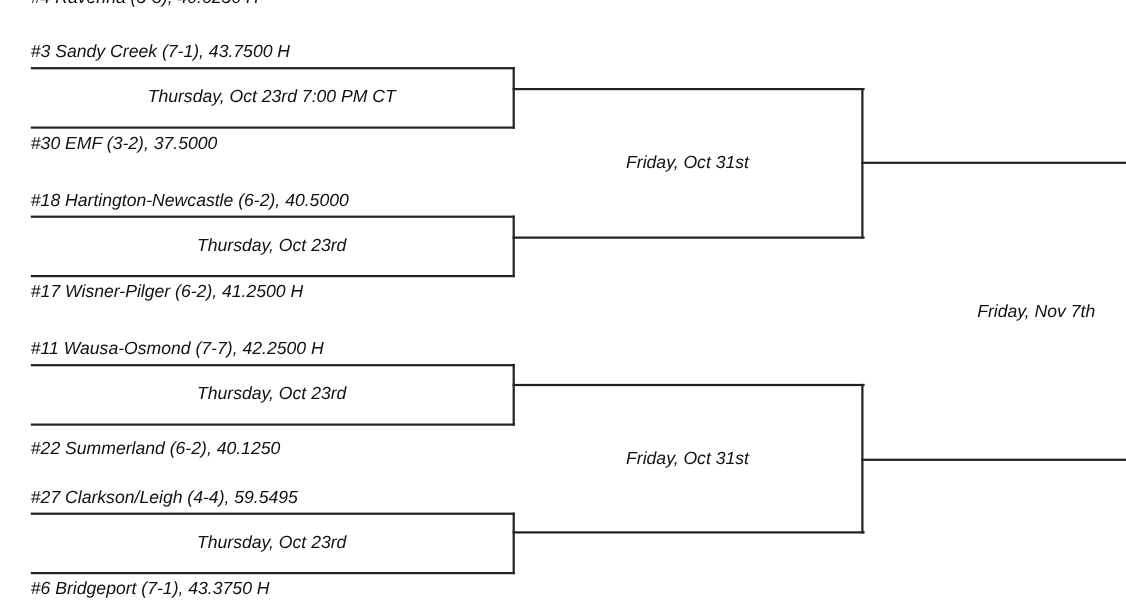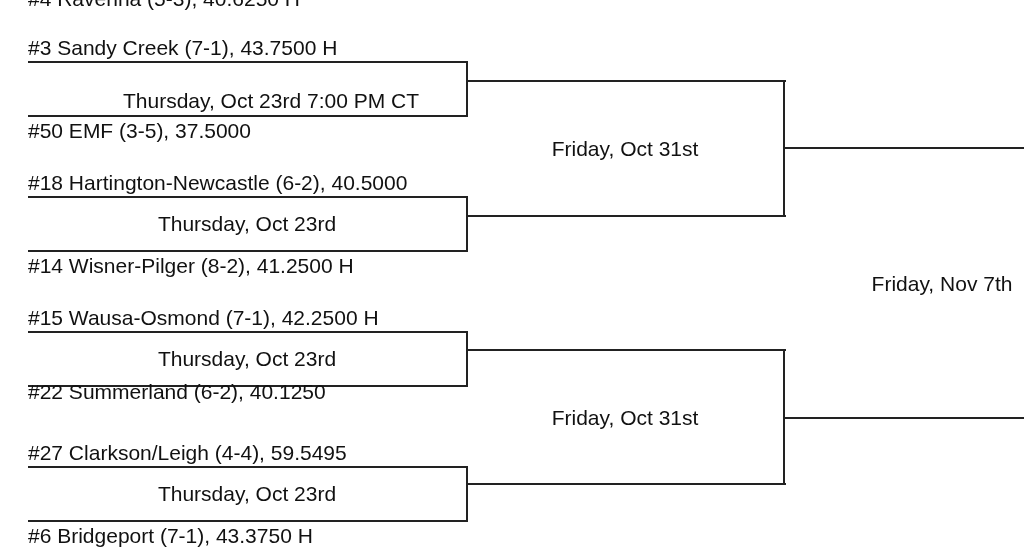--- a/index.html
+++ b/index.html
@@ -5,55 +5,55 @@
   html, body { margin: 0; padding: 0; }
   body {
     width: 1024px; height: 557px; overflow: hidden; background: #ffffff;
     position: relative;
     font-family: "Liberation Sans", "DejaVu Sans", sans-serif;
     color: #111111;
   }
   .line { position: absolute; background: #222222; }
   .h { height: 2px; }
   .v { width: 2px; }
-  .txt { position: absolute; font-size: 21px; line-height: 18px; white-space: nowrap; }
+  .txt { position: absolute; font-size: 16px; line-height: 18px; white-space: nowrap; font-style: italic; }
   .team { left: 28px; }
   .center { text-align: center; transform: translateX(-50%); }
 </style>
 </head>
 <body>
 
 <div class="txt team" style="top:-10px;">#4 Ravenna (5-3), 40.6250 H</div>
 
 <div>
   <div class="txt team" style="top:39px;">#3 Sandy Creek (7-1), 43.7500 H</div>
   <div class="line h" style="left:28px; top:61px; width:440px;"></div>
-  <div class="txt center" style="left:247px; top:92px;margin-left:24px;">Thursday, Oct 23rd 7:00 PM CT</div>
+  <div class="txt center" style="left:247px; top:80px;">Thursday, Oct 23rd 7:00 PM CT</div>
   <div class="line h" style="left:28px; top:115px; width:440px;"></div>
-  <div class="txt team" style="top:122px;">#50 EMF (3-5), 37.5000</div>
+  <div class="txt team" style="top:122px;">#30 EMF (3-2), 37.5000</div>
   <div class="line v" style="left:466px; top:61px; height:56px;"></div>
   <div class="line h" style="left:466px; top:80px; width:320px;"></div>
 </div>
 
 <div>
   <div class="txt team" style="top:174px;">#18 Hartington-Newcastle (6-2), 40.5000</div>
   <div class="line h" style="left:28px; top:196px; width:440px;"></div>
   <div class="txt center" style="left:247px; top:215px;">Thursday, Oct 23rd</div>
   <div class="line h" style="left:28px; top:250px; width:440px;"></div>
-  <div class="txt team" style="top:257px;">#14 Wisner-Pilger (8-2), 41.2500 H</div>
+  <div class="txt team" style="top:257px;">#17 Wisner-Pilger (6-2), 41.2500 H</div>
   <div class="line v" style="left:466px; top:196px; height:56px;"></div>
   <div class="line h" style="left:466px; top:215px; width:320px;"></div>
 </div>
 
 <div>
-  <div class="txt team" style="top:309px;">#15 Wausa-Osmond (7-1), 42.2500 H</div>
+  <div class="txt team" style="top:309px;">#11 Wausa-Osmond (7-7), 42.2500 H</div>
   <div class="line h" style="left:28px; top:331px; width:440px;"></div>
   <div class="txt center" style="left:247px; top:350px;">Thursday, Oct 23rd</div>
   <div class="line h" style="left:28px; top:385px; width:440px;"></div>
-  <div class="txt team" style="top:383px;">#22 Summerland (6-2), 40.1250</div>
+  <div class="txt team" style="top:400px;">#22 Summerland (6-2), 40.1250</div>
   <div class="line v" style="left:466px; top:331px; height:56px;"></div>
   <div class="line h" style="left:466px; top:349px; width:320px;"></div>
 </div>
 
 <div>
   <div class="txt team" style="top:444px;">#27 Clarkson/Leigh (4-4), 59.5495</div>
   <div class="line h" style="left:28px; top:466px; width:440px;"></div>
   <div class="txt center" style="left:247px; top:485px;">Thursday, Oct 23rd</div>
   <div class="line h" style="left:28px; top:520px; width:440px;"></div>
   <div class="txt team" style="top:527px;text-align:right;">#6 Bridgeport (7-1), 43.3750 H</div>

